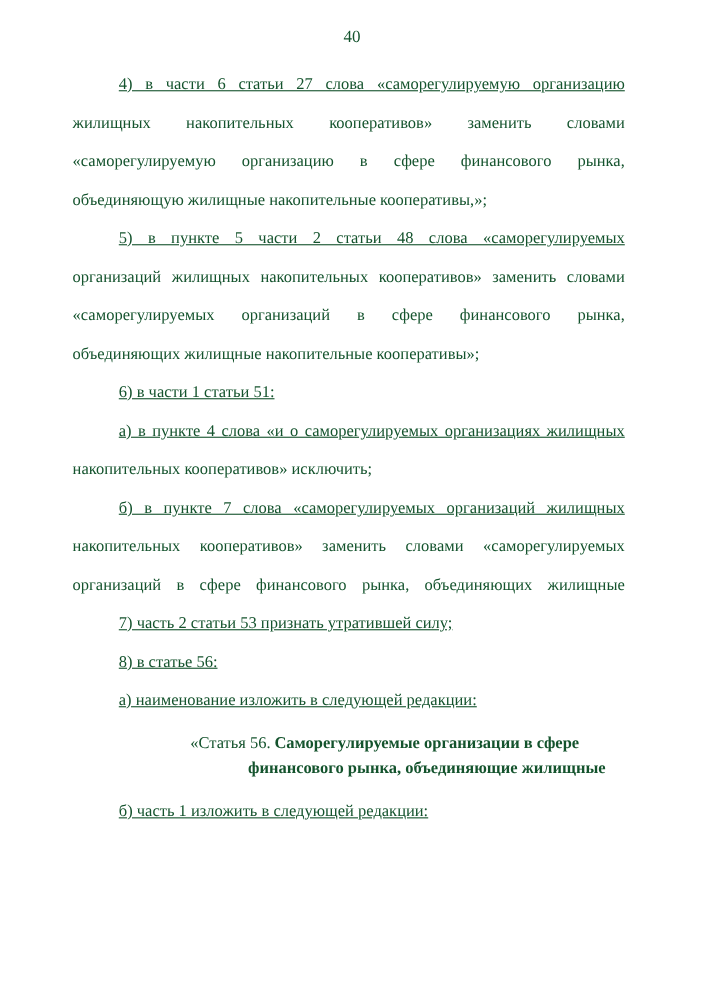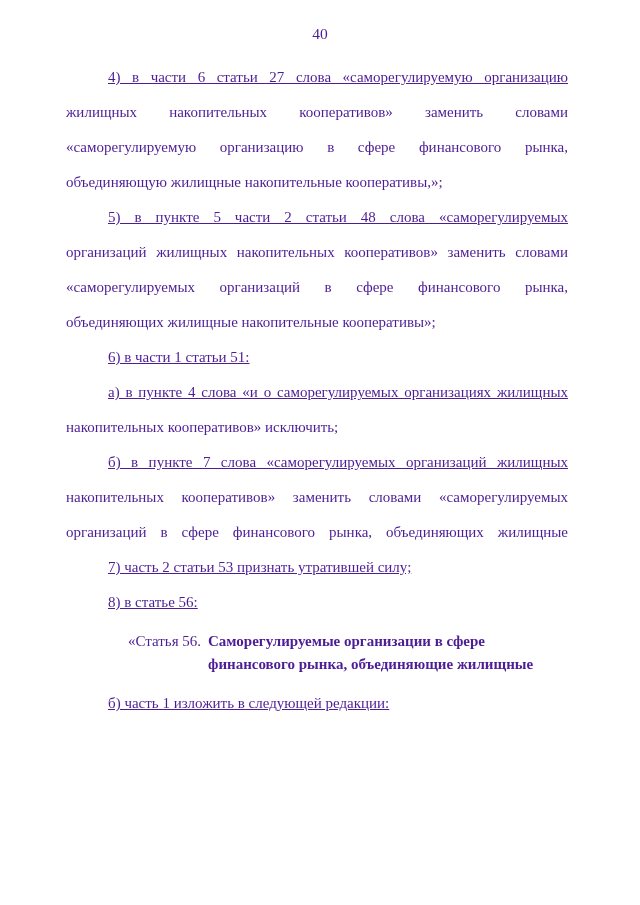--- a/index.html
+++ b/index.html
@@ -5,21 +5,21 @@
   html, body {
     margin: 0;
     padding: 0;
     background: #ffffff;
   }
   .page {
     position: relative;
     width: 640px;
     height: 905px;
     background: #ffffff;
-    color: #4c1d95;
+    color: #14532d;
     font-family: "Liberation Serif", serif;
     font-size: 15px;
     overflow: hidden;
   }
   .page-number {
     padding-top: 24px;
     height: 20px;
     line-height: 20px;
     text-align: center;
     font-size: 15.5px;
@@ -42,20 +42,21 @@
     text-decoration: underline;
   }
   .ln.last {
     text-align-last: left;
   }
   
   .heading {
     margin-top: 10px;
     margin-left: 62px;
     line-height: 23px;
+    text-align: center;
   }
   .h-line { }
   .h-label {
     display: inline-block;
     width: 80px;
   }
   .h-cont {
     padding-left: 80px;
   }
   .h-bold {
@@ -104,20 +105,23 @@
     </div>
 
     <div class="para">
       <div class="ln first last">7) часть 2 статьи 53 признать утратившей силу;</div>
     </div>
 
     <div class="para">
       <div class="ln first last">8) в статье 56:</div>
     </div>
 
+    <div class="para">
+      <div class="ln first last">а) наименование изложить в следующей редакции:</div>
+    </div>
 
     <div class="heading">
       <div class="h-line">
         <span class="h-label">«Статья 56.</span><span class="h-bold">Саморегулируемые организации в сфере</span>
       </div>
       <div class="h-line h-cont">
         <span class="h-bold">финансового рынка, объединяющие жилищные</span>
       </div>
     </div>
 

